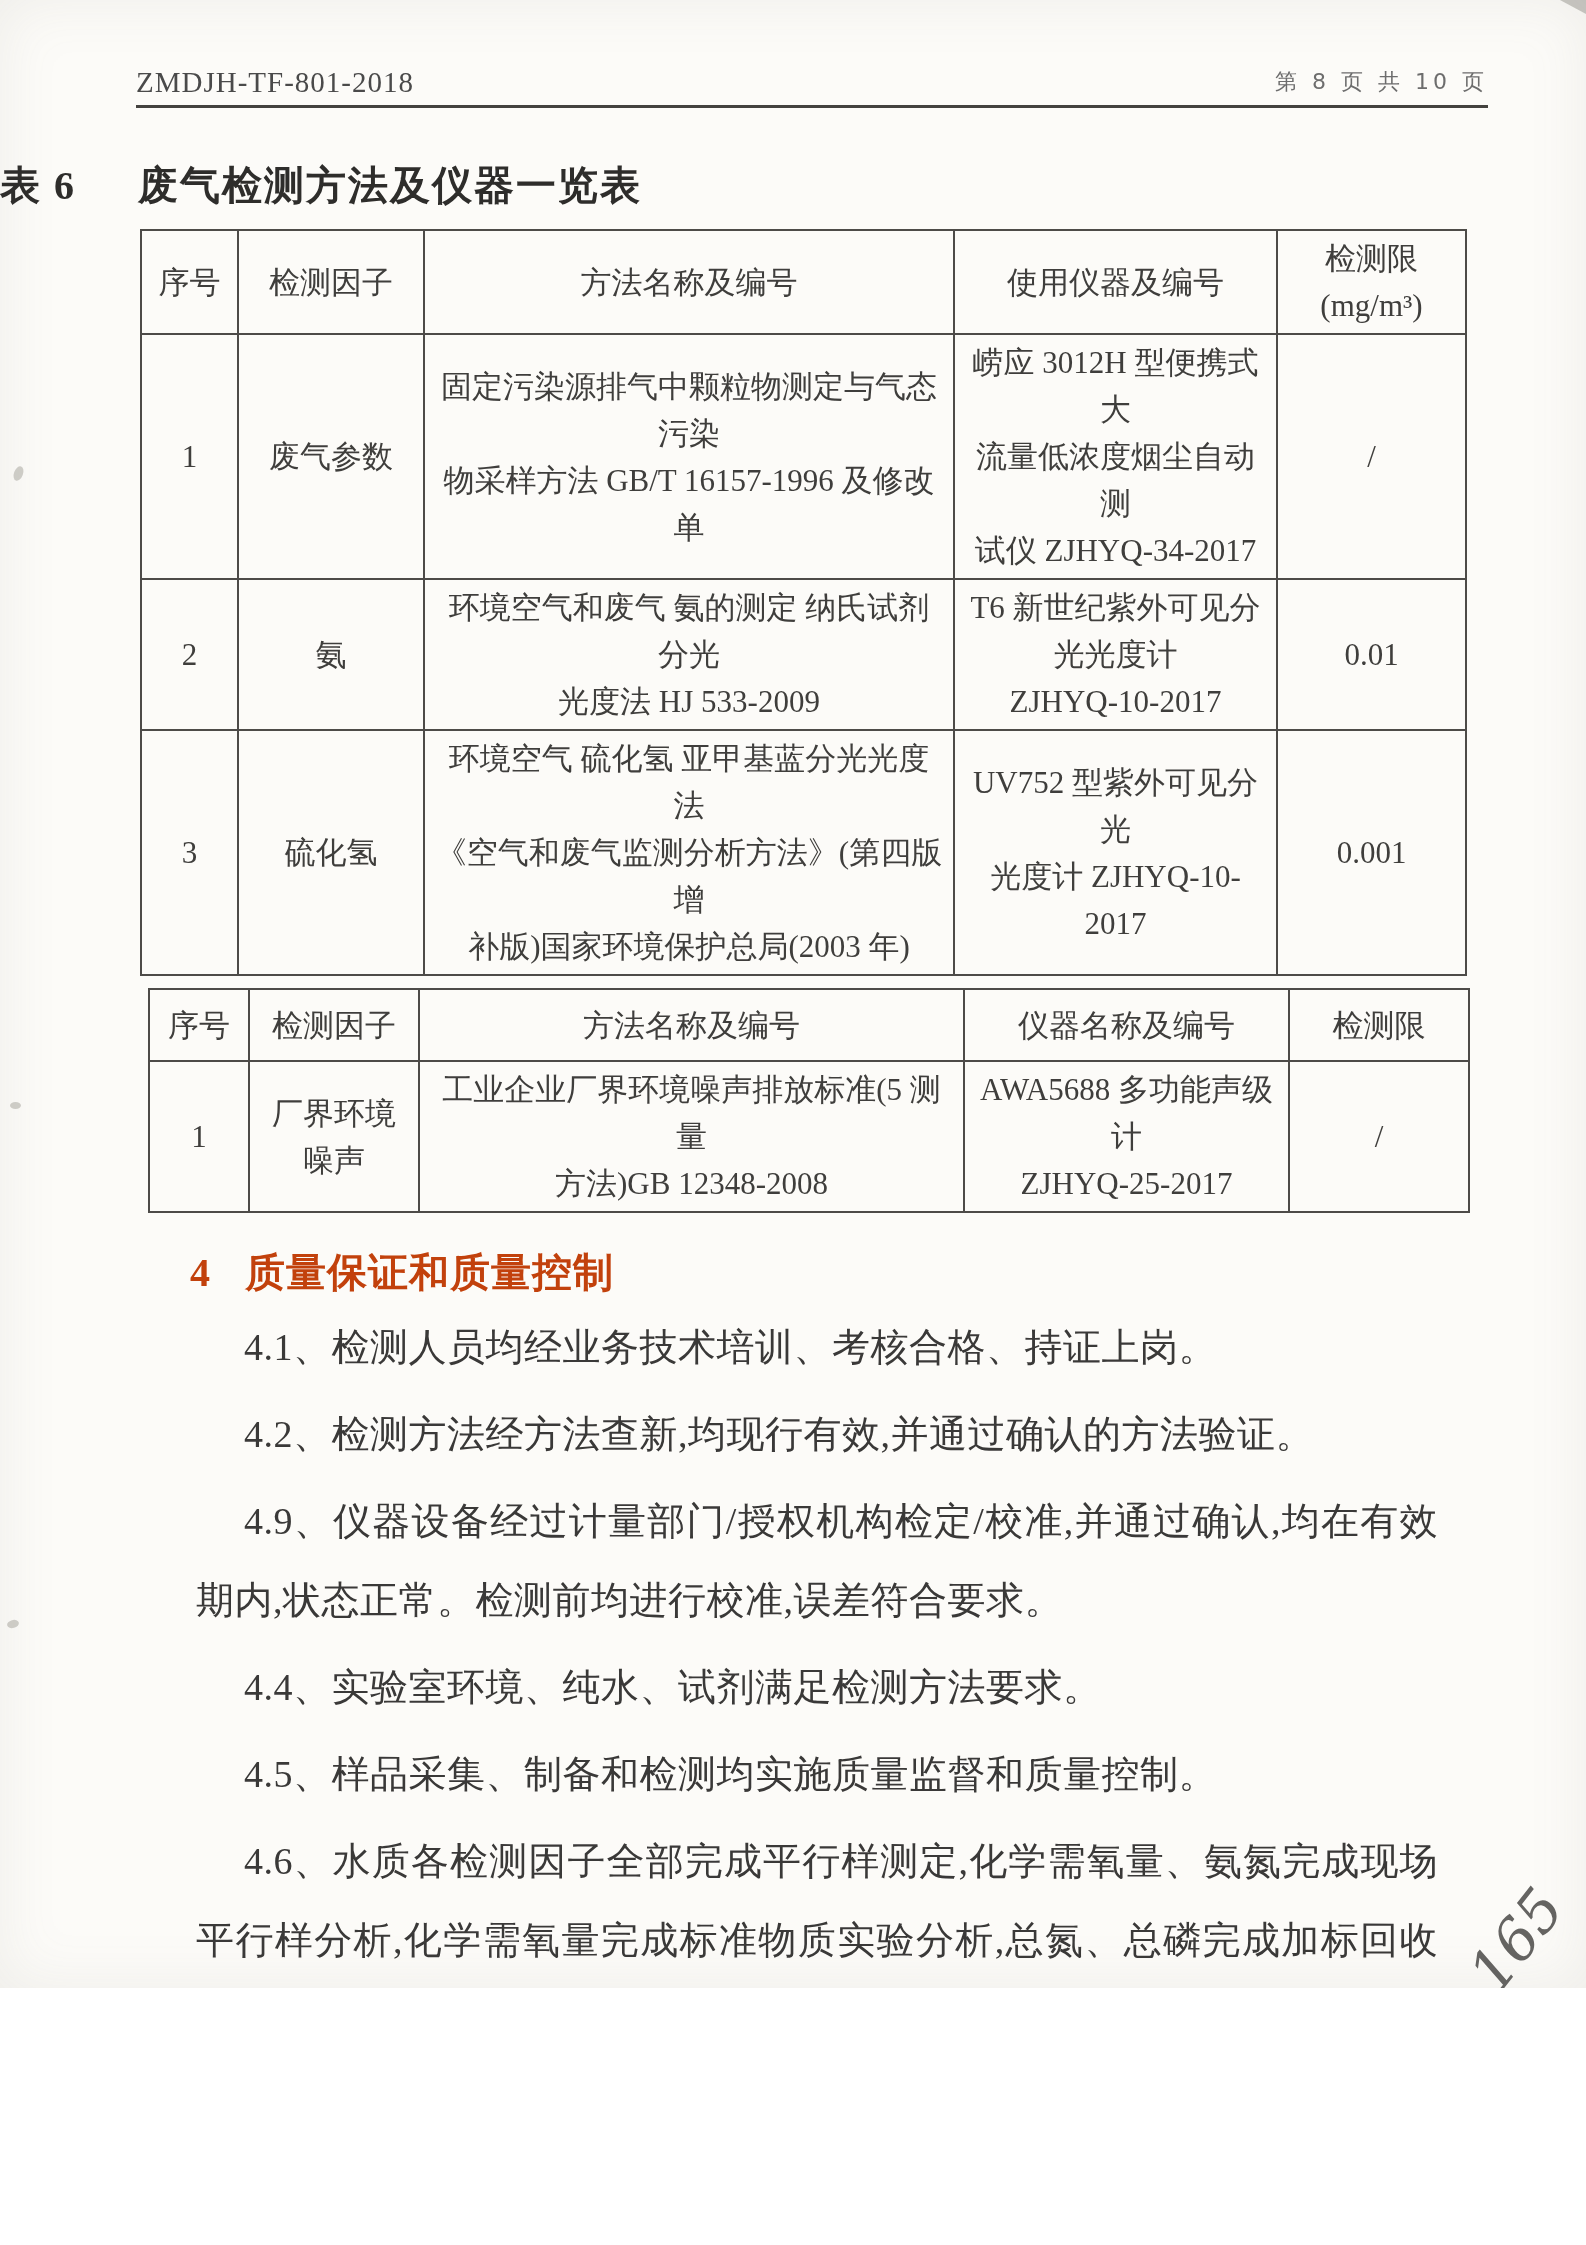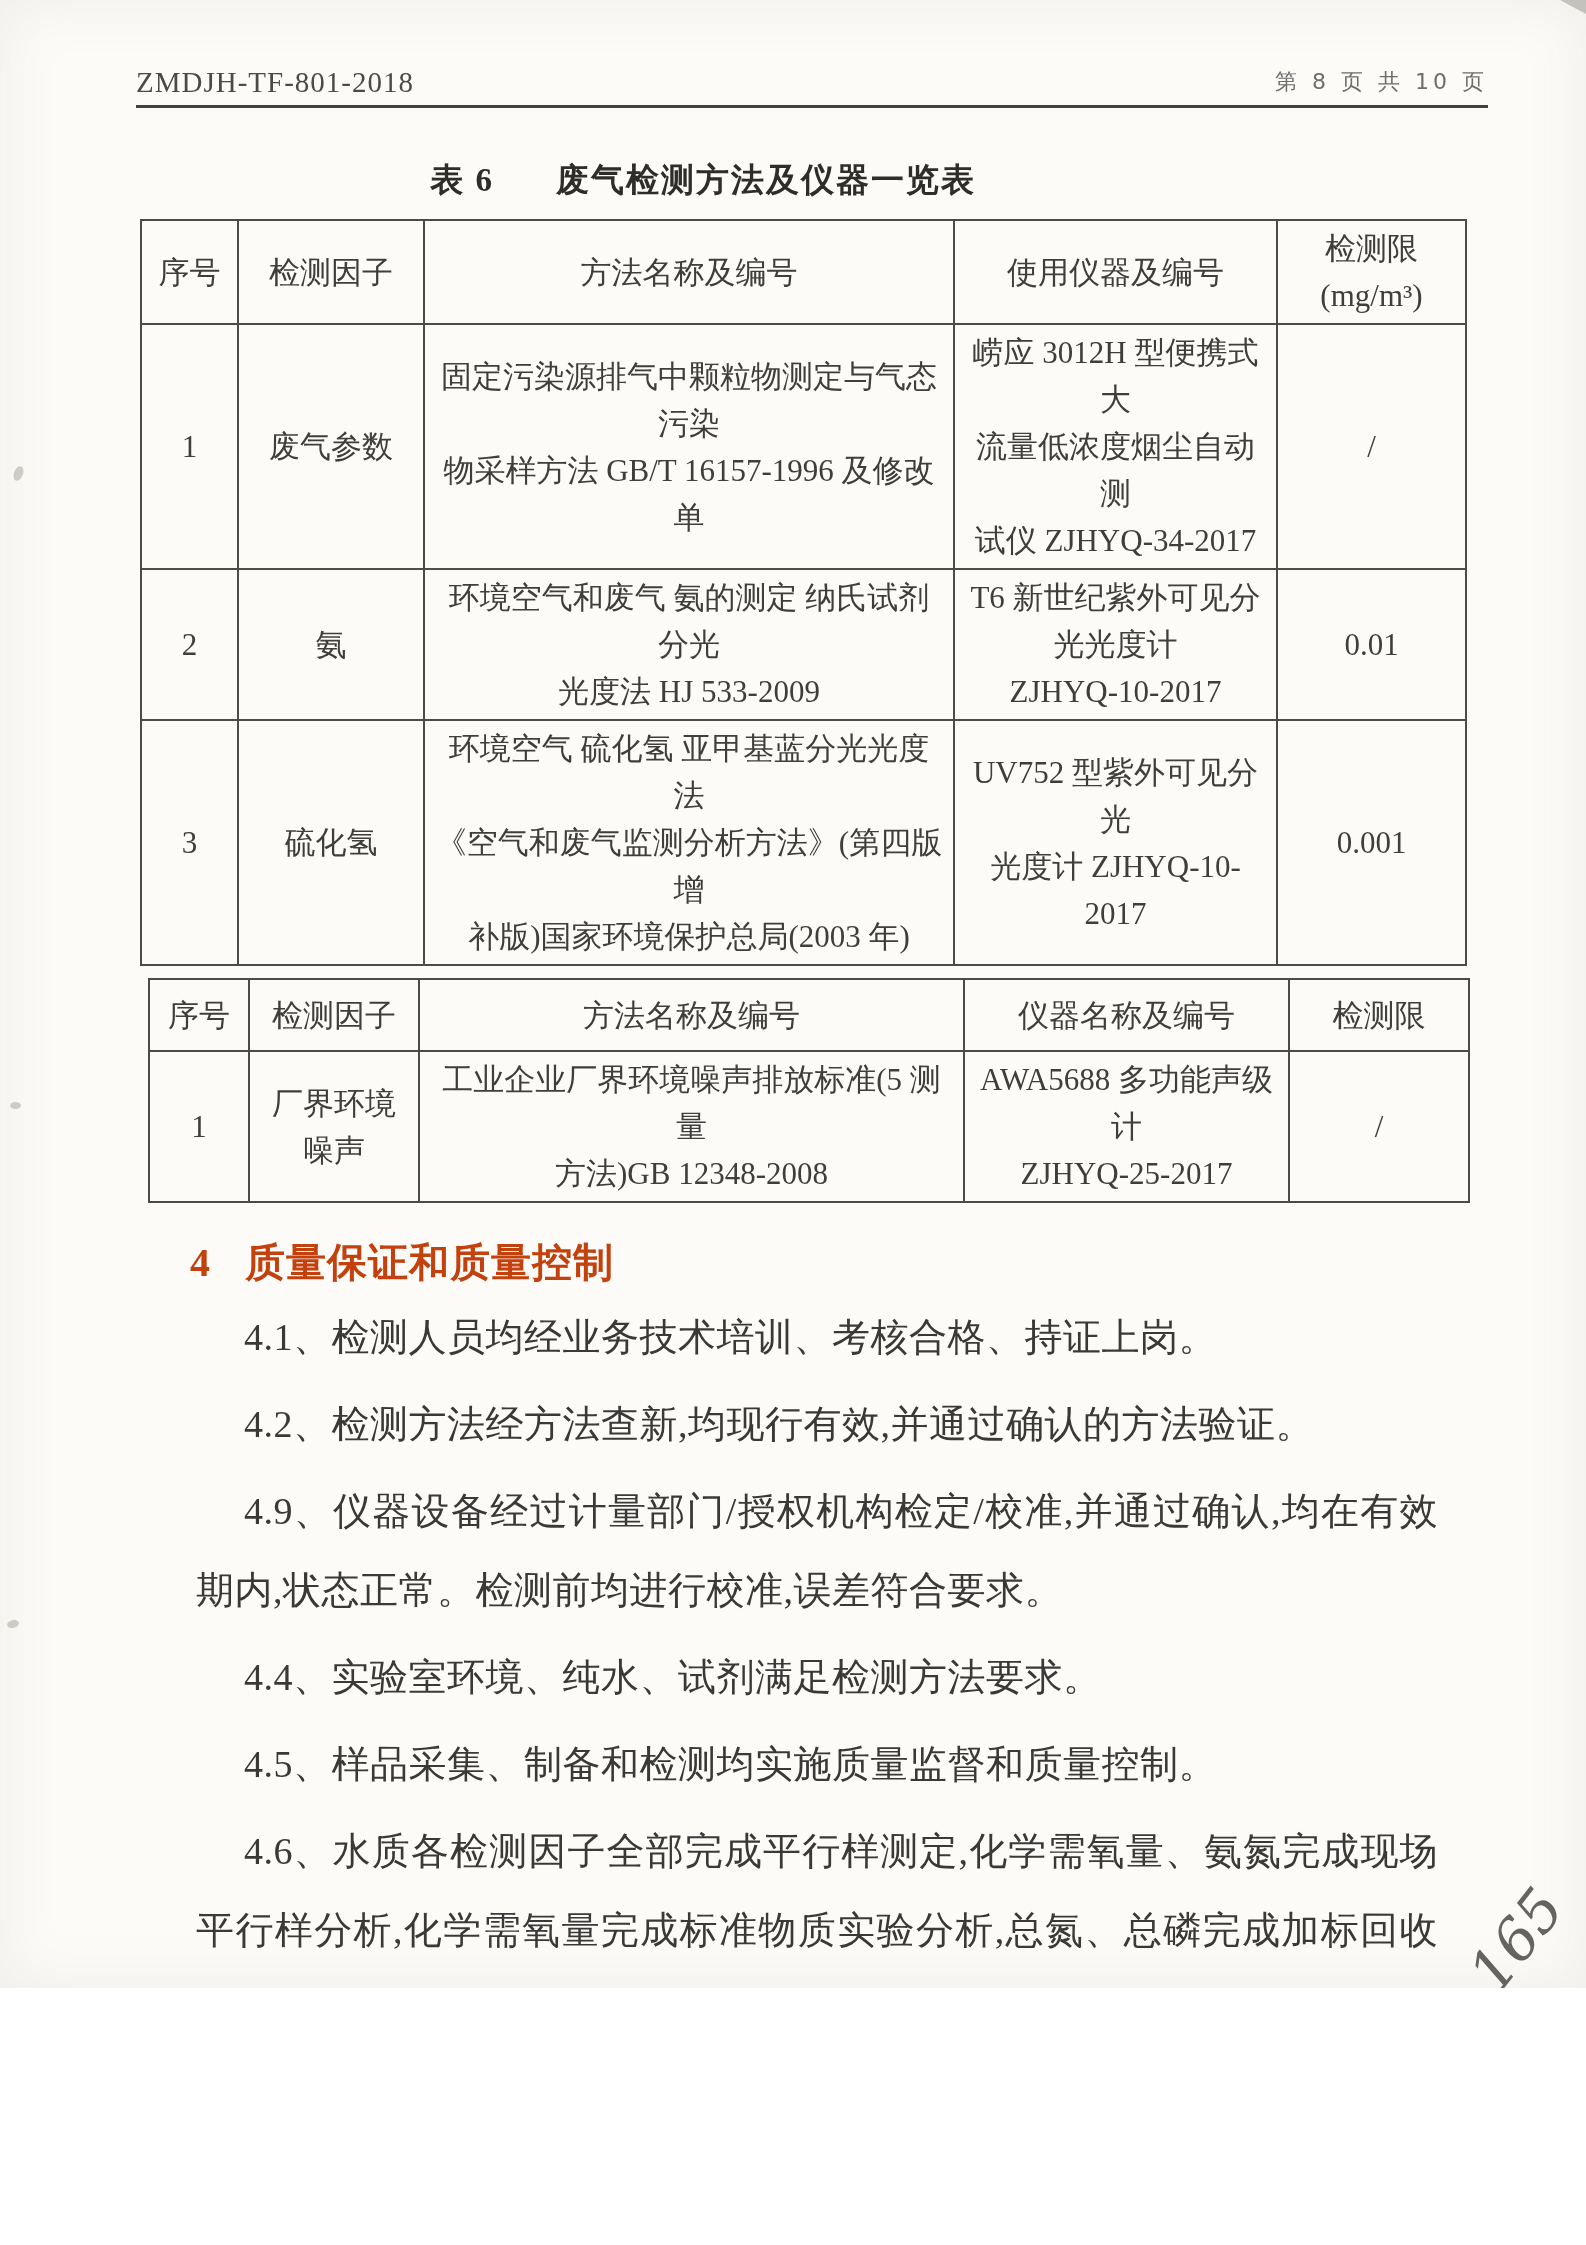--- a/index.html
+++ b/index.html
@@ -31,23 +31,23 @@
     font-family: "DejaVu Sans", sans-serif;
     font-size: 22px;
     color: #6d6d6d;
     letter-spacing: 4px;
     padding-bottom: 2px;
   }
   
   .caption {
     margin-top: 50px;
     margin-right: 180px;
-    text-align: center;
+    text-align: left;
     font-weight: bold;
-    font-size: 33px;
+    font-size: 40px;
     color: #2e2d2b;
     letter-spacing: 2px;
   }
   .caption.second { margin-top: 34px; }
   .caption .cap-label { margin-right: 62px; }
   
   table.doc-table {
     border-collapse: collapse;
     table-layout: fixed;
     margin: 16px 0 0 140px;

